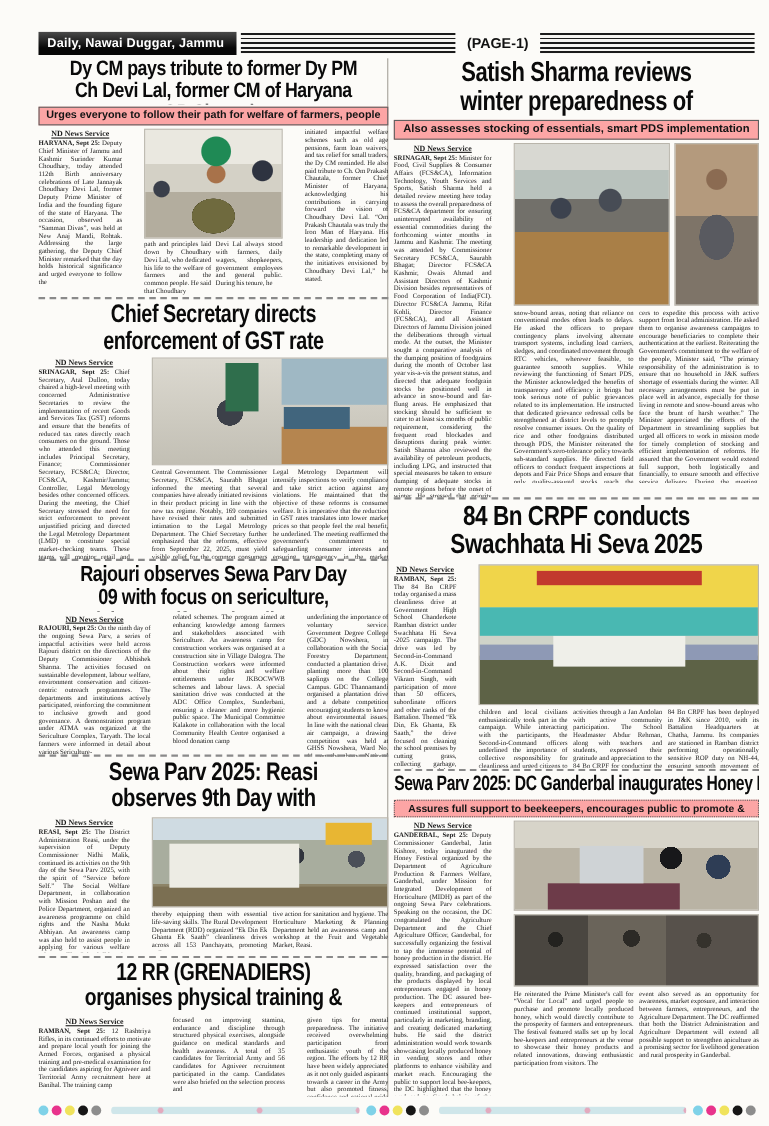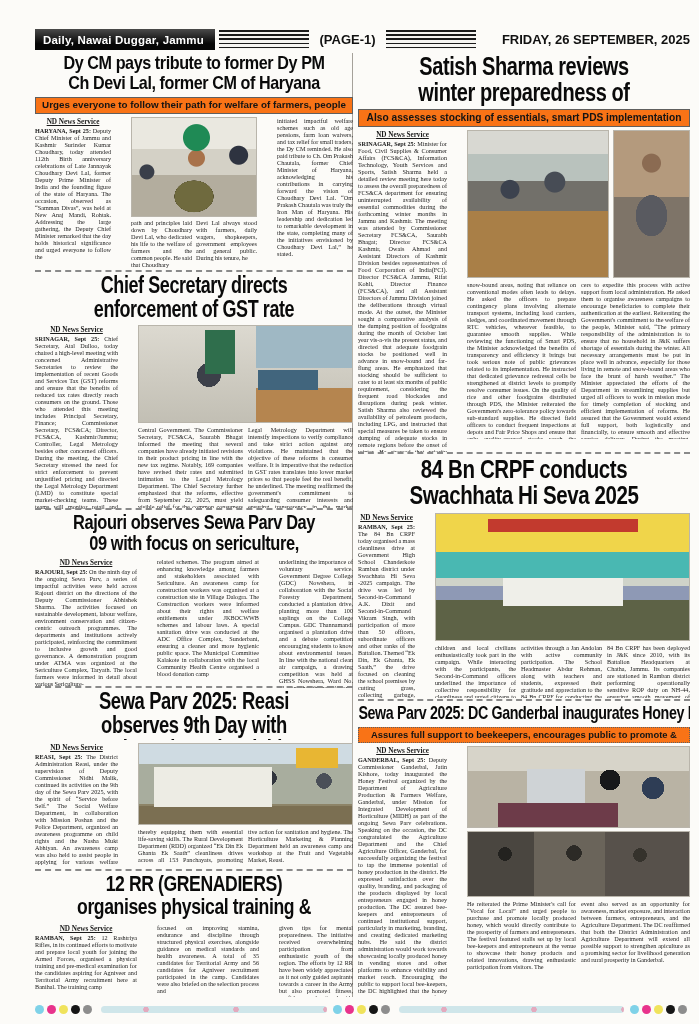--- a/index.html
+++ b/index.html
@@ -14,21 +14,21 @@
   .pagelabel{display:flex;align-items:center;padding:0 6px;font-family:"Liberation Sans",sans-serif;
              font-weight:bold;font-size:13px;color:#111;}
   .mastdate{display:flex;align-items:center;justify-content:flex-end;width:210px;
             font-family:"Liberation Sans",sans-serif;font-weight:bold;font-size:13px;color:#111;}
   
   .article{position:absolute;}
   .sep{border-top:2px dashed #8a8a8a;padding-top:2px;}
   .hl{overflow:hidden;display:flex;justify-content:center;}
   .cond{font-family:"Liberation Sans",sans-serif;font-weight:bold;color:#0a0a0a;
         text-align:center;line-height:1.04;letter-spacing:-0.5px;transform-origin:50% 0;}
-  .sub{border:1px solid #5f5f5f;background:#f97316;font-family:"Liberation Sans",sans-serif;
+  .sub{border:1px solid #5f5f5f;background:#fca5a5;font-family:"Liberation Sans",sans-serif;
        font-weight:bold;text-align:center;color:#141414;overflow:hidden;margin-top:2px;}
   .sub.dotted{border-style:dotted;}
   .byline{font-weight:bold;text-decoration:underline;text-align:center;font-size:7.2px;
           line-height:10px;height:10px;overflow:hidden;}
   .cols{display:flex;gap:20px;}
   .bt{font-size:6.2px;line-height:1.13;text-align:justify;overflow:hidden;color:#222;
       word-spacing:-0.2px;}
   .ph{background-repeat:no-repeat;border:1px solid #b9b5ab;box-sizing:border-box;}
   .vrule{position:absolute;left:352px;top:53px;height:944px;border-left:1px solid #a5a19a;}
   
@@ -42,21 +42,20 @@
 </head>
 <body>
 
 <div class="page">
 
   <div class="mastrow">
     <div class="mastbox">Daily, Nawai Duggar, Jammu</div>
     <div class="stripes"></div>
     <div class="pagelabel">(PAGE-1)</div>
     <div class="stripes"></div>
-    <div class="mastdate">FRIDAY, 26 SEPTEMBER, 2025</div>
   </div>
 
   <div class="vrule"></div>
 
   <section class="article" style="left:35px;top:53px;width:318px;">
     <div class="hl" style="height:42px">
       <div class="cond" style="width:374px;transform:scaleX(0.85);font-size:19px">Dy CM pays tribute to former Dy PM Ch Devi Lal, former CM of Haryana OP Chautala</div>
     </div>
     <div class="sub" style="font-size:9.8px;height:15px;line-height:14px">Urges everyone to follow their path for welfare of farmers, people</div>
     <div class="cols" style="margin-top:3px">

